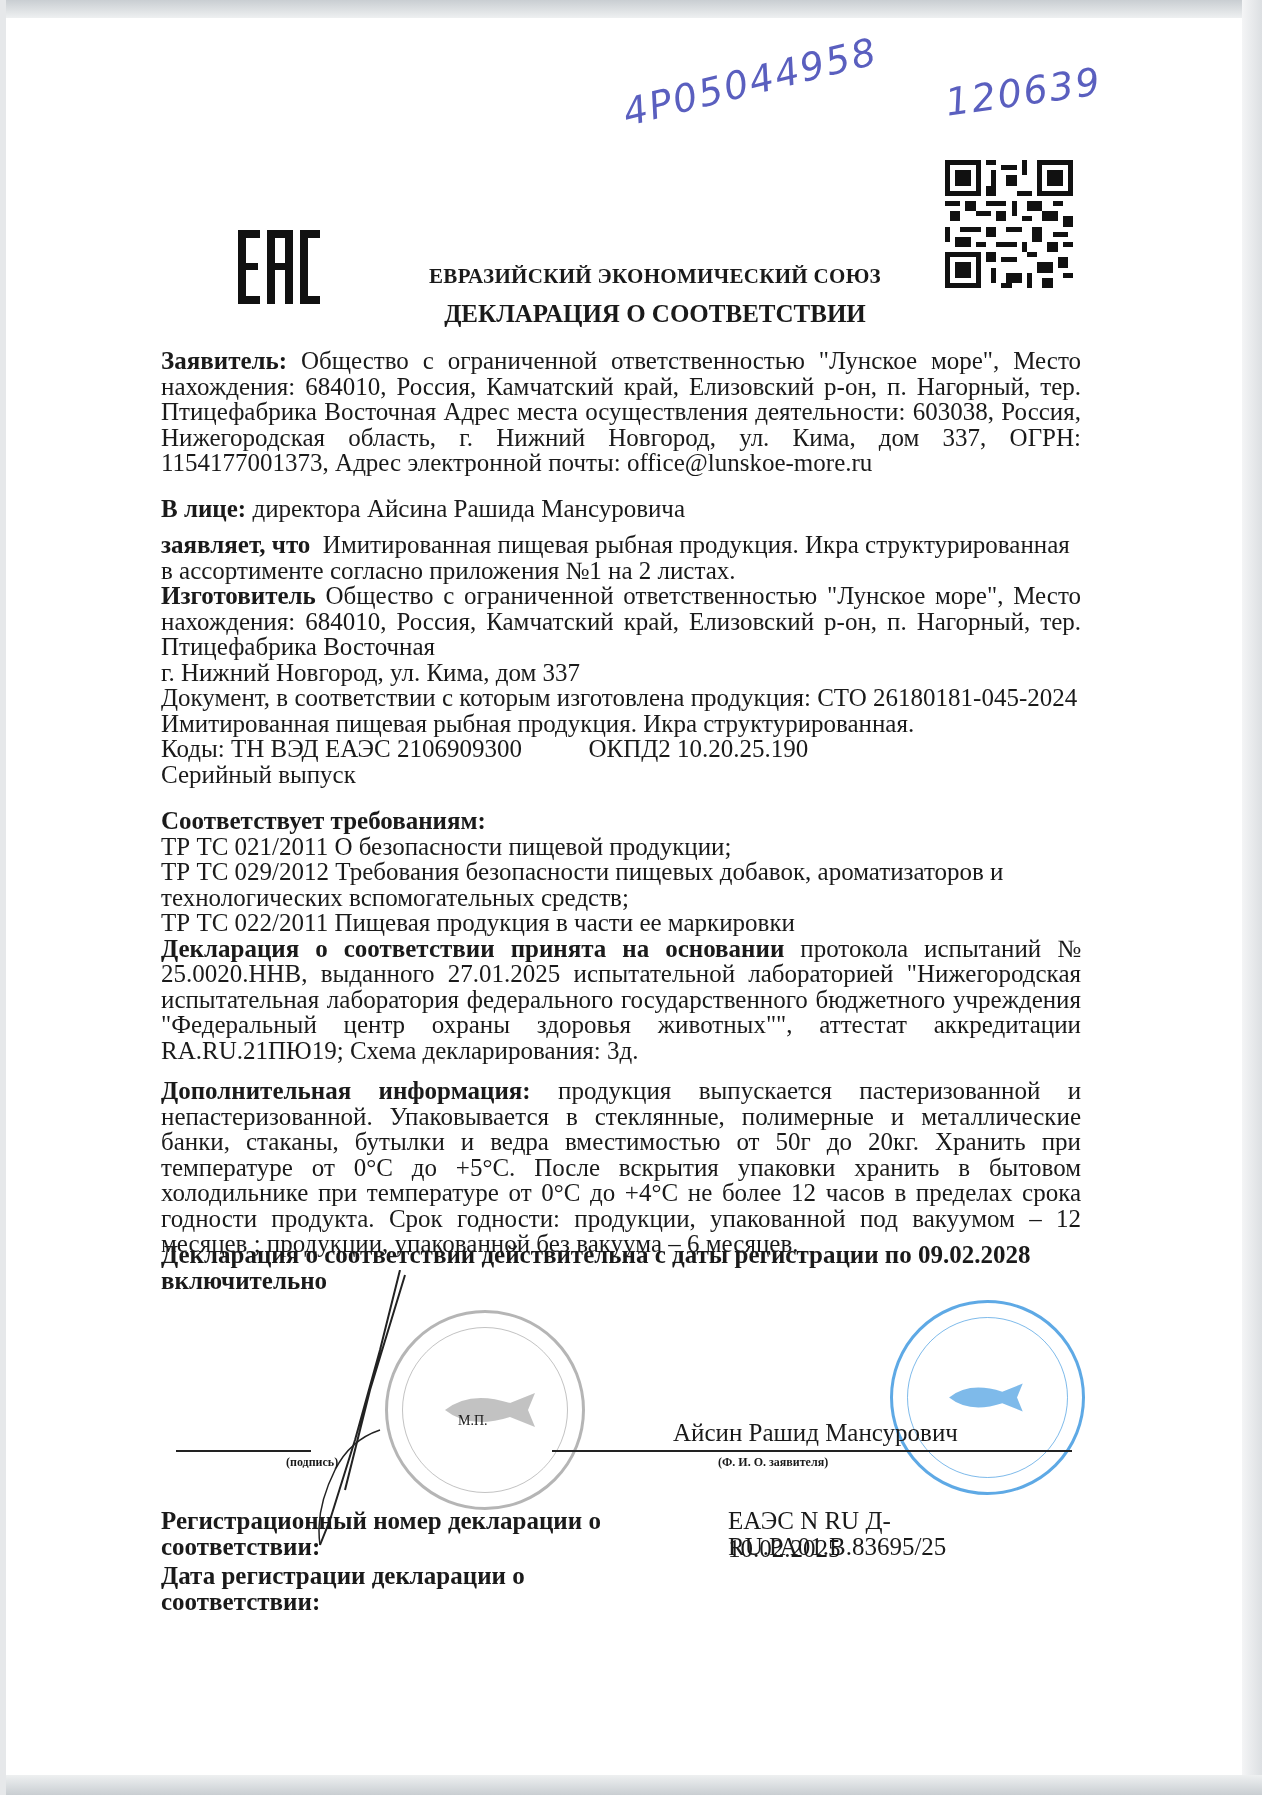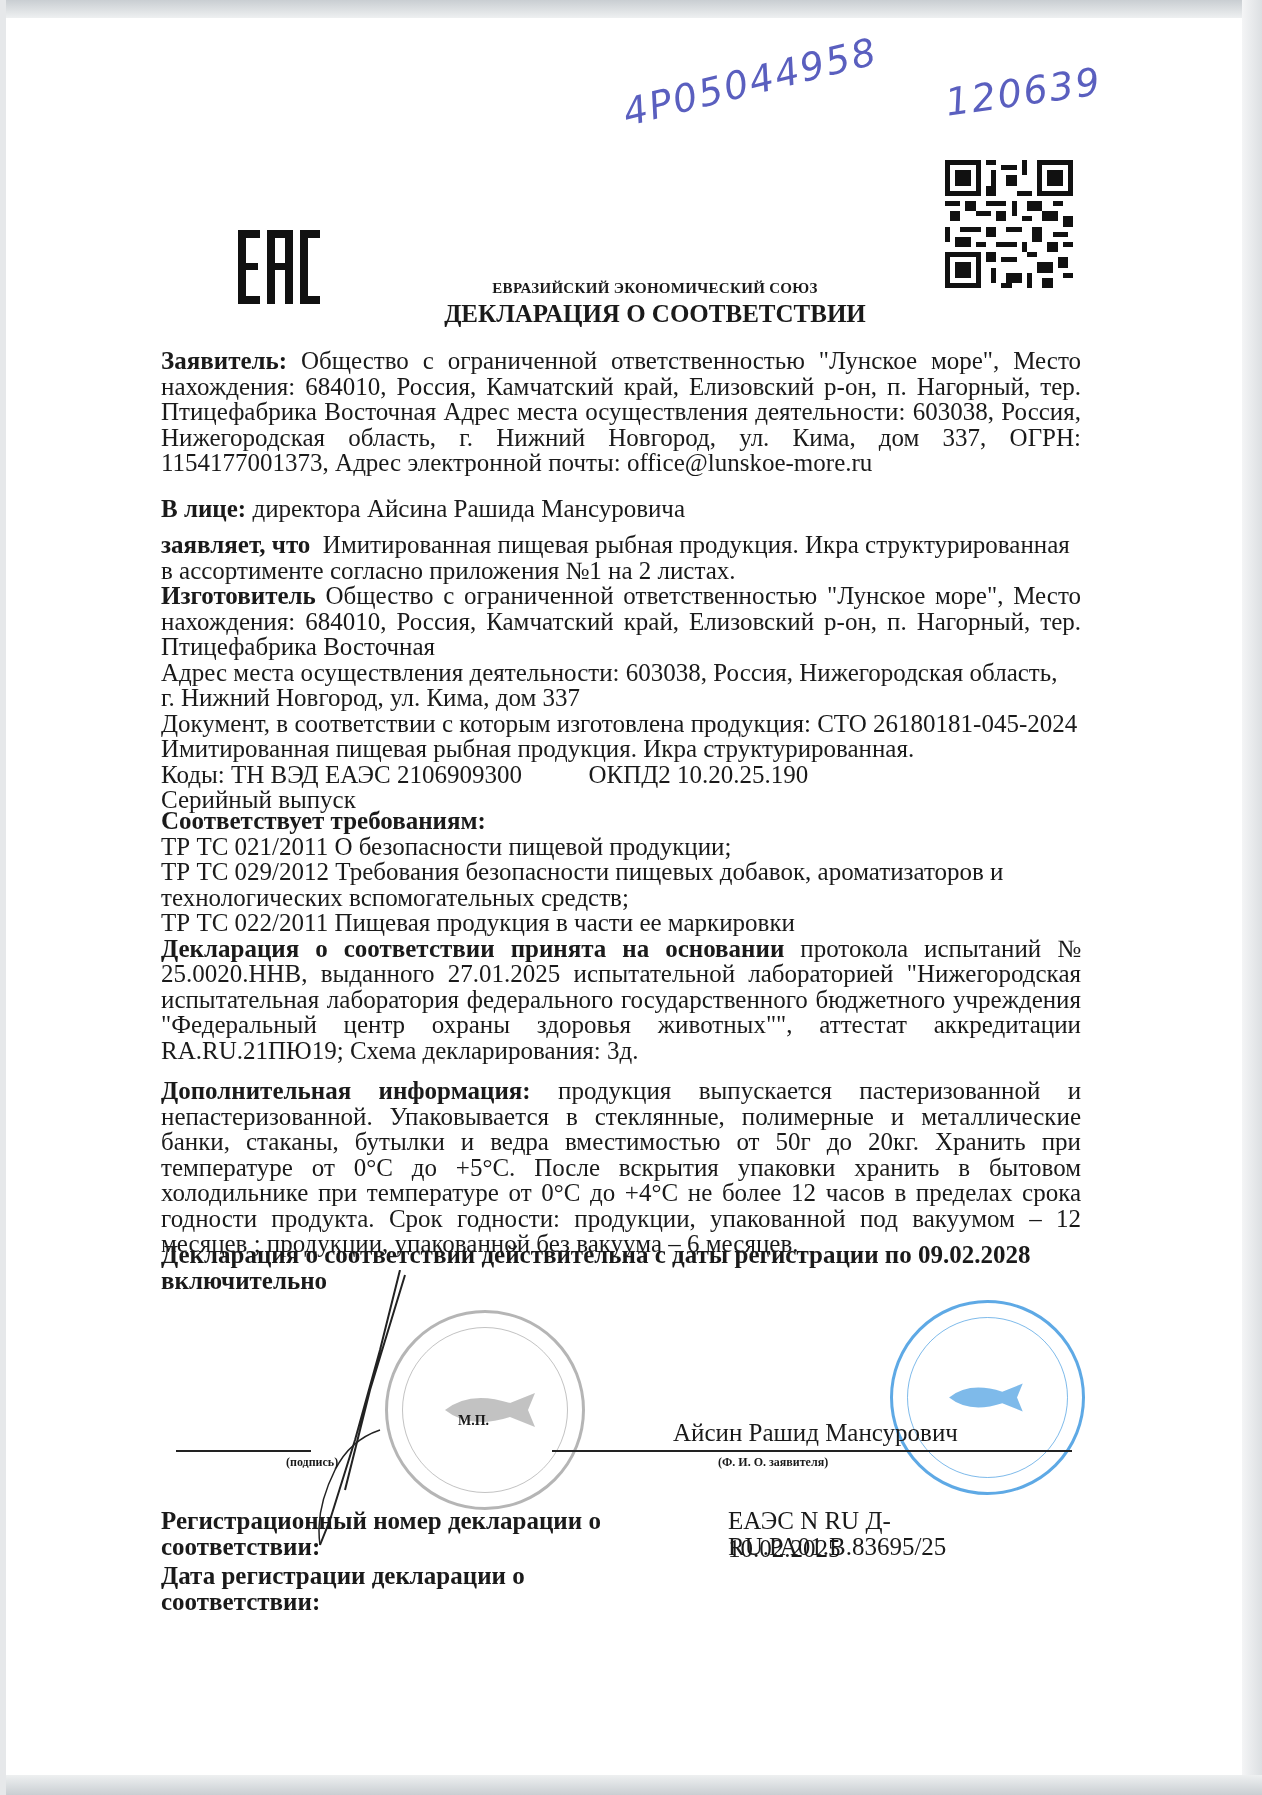--- a/index.html
+++ b/index.html
@@ -18,41 +18,41 @@
 
   .hand { position:absolute; color:#5a5fbf; font-family:"DejaVu Sans", sans-serif;
     font-style:italic; font-size:38px; letter-spacing:2px; transform:rotate(-14deg); }
   .hand1 { left:620px; top:60px; }
   .hand2 { left:945px; top:70px; transform:rotate(-8deg); }
 
   .eac { position:absolute; left:238px; top:230px; width:82px; height:74px; }
   .qr { position:absolute; left:945px; top:160px; width:128px; height:128px; }
 
   .h-title { position:absolute; left:420px; top:264px; width:470px; text-align:center;
-    font-size:15px; font-weight:bold; letter-spacing:0.3px;margin-top:16px; }
+    font-size:21px; font-weight:bold; letter-spacing:0.3px; }
   .h-sub { position:absolute; left:420px; top:300px; width:470px; text-align:center;
     font-size:25px; font-weight:bold; }
 
   .body { position:absolute; left:161px; width:920px; font-size:25px; line-height:25.5px; }
   .j { text-align:justify; text-align-last:left; }
   .b { font-weight:bold; }
   p { margin:0; }
 
   .sig-line { position:absolute; height:2px; background:#222; }
   .small-lbl { position:absolute; font-size:12px; font-weight:bold; }
   .stamp-gray { position:absolute; left:385px; top:1310px; width:200px; height:200px;
     border-radius:50%; border:3px solid rgba(120,120,120,0.55); box-sizing:border-box; }
   .stamp-gray::after { content:""; position:absolute; inset:14px; border-radius:50%;
     border:1.5px solid rgba(120,120,120,0.45); }
   .stamp-blue { position:absolute; left:890px; top:1300px; width:195px; height:195px;
     border-radius:50%; border:3px solid rgba(40,140,220,0.75); box-sizing:border-box; }
   .stamp-blue::after { content:""; position:absolute; inset:14px; border-radius:50%;
     border:1.5px solid rgba(40,140,220,0.6); }
   .fish { position:absolute; }
-  .mp { position:absolute; left:458px; top:1413px; font-size:14px; font-weight:bold;text-align:right; }
+  .mp { position:absolute; left:458px; top:1413px; font-size:14px; font-weight:normal;text-align:right; }
   .signature { position:absolute; left:260px; top:1270px; width:150px; height:280px; }
 </style>
 </head>
 <body>
 
 <div class="top-shadow"></div>
 <div class="right-edge"></div>
 <div class="bottom-edge"></div>
 <div class="left-edge"></div>
 
@@ -145,21 +145,20 @@
 </div>
 
 <div class="body" style="top:532px;">
   <span class="b">заявляет, что</span>&nbsp;
   <span>Имитированная пищевая рыбная продукция. Икра структурированная в ассортименте согласно приложения №1 на 2 листах.</span>
 </div>
 
 <div class="body" style="top:583px;">
   <p class="j"><span class="b">Изготовитель</span>
   <span>Общество с ограниченной ответственностью "Лунское море", Место нахождения: 684010, Россия, Камчатский край, Елизовский р-он, п. Нагорный, тер. Птицефабрика Восточная</span></p>
-  <p>Адрес места осуществления деятельности: 603038, Россия, Нижегородская область,</p>
   <p>г. Нижний Новгород, ул. Кима, дом 337</p>
   <p>Документ, в соответствии с которым изготовлена продукция: СТО 26180181-045-2024 Имитированная пищевая рыбная продукция. Икра структурированная.</p>
   <p>
     <span>Коды: ТН ВЭД ЕАЭС 2106909300</span>
     <span style="display:inline-block;width:54px;"></span>
     <span>ОКПД2  10.20.25.190</span>
   </p>
   <p>Серийный выпуск</p>
 </div>
 

